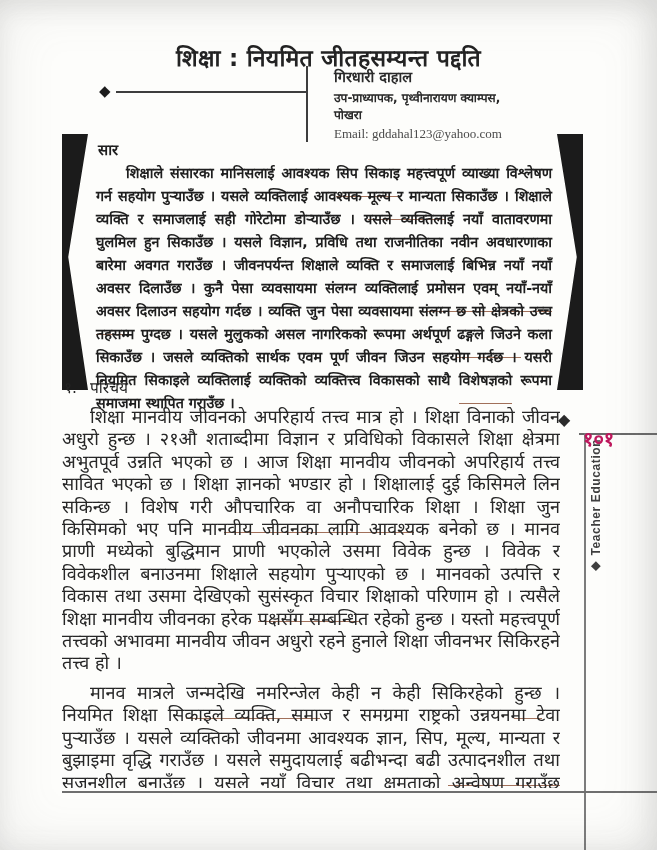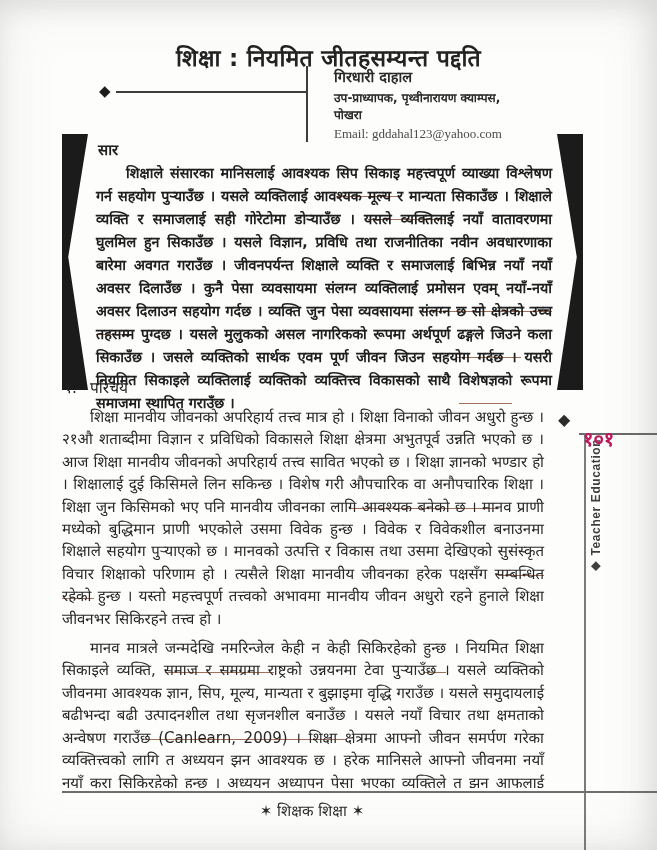--- a/index.html
+++ b/index.html
@@ -42,21 +42,21 @@
   .abstract-para{
     text-indent:30px;text-align:justify;font-weight:700;
     font-size:14.3px;line-height:23px;color:#1e1e1e;
   }
   
   .main-column{position:absolute;top:376px;left:62px;width:498px;height:412px;overflow:hidden;}
   .section-heading{font-size:15.5px;font-weight:400;color:#232323;margin:0 0 8px 2px;}
   .section-number{display:inline-block;margin-right:13px;}
   .body-para{
     text-indent:28px;text-align:justify;
-    font-size:15px;line-height:22.4px;color:#262626;margin:0 16px 7px 0;
+    font-size:18px;line-height:22.4px;color:#262626;margin:0 0 7px 0;
   }
   .u{border-bottom:1.5px solid #a1705a;padding-bottom:15px;}
   
   .pagenum-diamond{position:absolute;left:558px;top:412px;font-size:16px;color:#2b2b2b;line-height:1;z-index:2;}
   .pagenum{position:absolute;left:583px;top:408px;font-size:20px;font-weight:700;color:#be185d;z-index:2;margin-top:17px;}
   .pagenum-rule{position:absolute;left:579px;top:433px;width:78px;height:2px;background:#6a6a6a;}
   .sidebar-vline{position:absolute;left:584px;top:433px;width:2px;height:417px;background:#7c7c7c;}
   .journal-vertical{
     position:absolute;left:589px;top:440px;height:134px;width:17px;
     writing-mode:vertical-rl;transform:rotate(180deg);
@@ -104,15 +104,14 @@
     <p class="body-para"><span>मानव मात्रले </span><span class="u">जन्मदेखि नमरिन्जेल</span><span> केही न केही सिकिरहेको </span><span class="u">हुन्छ</span><span> । नियमित शिक्षा सिकाइले व्यक्ति, समाज र समग्रमा राष्ट्रको उन्नयनमा टेवा पुऱ्याउँछ । यसले व्यक्तिको जीवनमा आवश्यक ज्ञान, सिप, मूल्य, मान्यता र बुझाइमा वृद्धि गराउँछ । यसले समुदायलाई बढीभन्दा बढी </span><span class="u">उत्पादनशील तथा सृजनशील बनाउँछ</span><span> । यसले नयाँ विचार तथा क्षमताको अन्वेषण गराउँछ (Canlearn, 2009) । शिक्षा क्षेत्रमा आफ्नो जीवन समर्पण गरेका व्यक्तित्त्वको लागि त अध्ययन झन आवश्यक छ । हरेक मानिसले आफ्नो जीवनमा नयाँ नयाँ कुरा सिकिरहेको हुन्छ । अध्ययन अध्यापन पेसा भएका व्यक्तिले त झन आफूलाई अद्यावधिक बनाई राख्न नियमित रूपमा जीवन भर सिकिरहने र सिकाउने गर्नु पर्दछ । जसले गर्दा उसले जीवनमा पूर्ण सफल व्यक्तित्त्वको रूपमा पहिचान दिन सक्दछ । यस लेखमा शिक्षा एक नियमित जीवन पर्यन्त सिकिरहनुपर्ने विषय भएकोले </span></p>
   </div>
 
   <span class="pagenum-diamond">◆</span>
   <span class="pagenum">१०१</span>
   <span class="pagenum-rule"></span>
   <span class="sidebar-vline"></span>
   <div class="journal-vertical">◆ Teacher Education</div>
 
   <div class="footer-rule"></div>
-  <div class="footer-text">✶ शिक्षक शिक्षा ✶</div>
 
 </div>
 
 </body></html>

